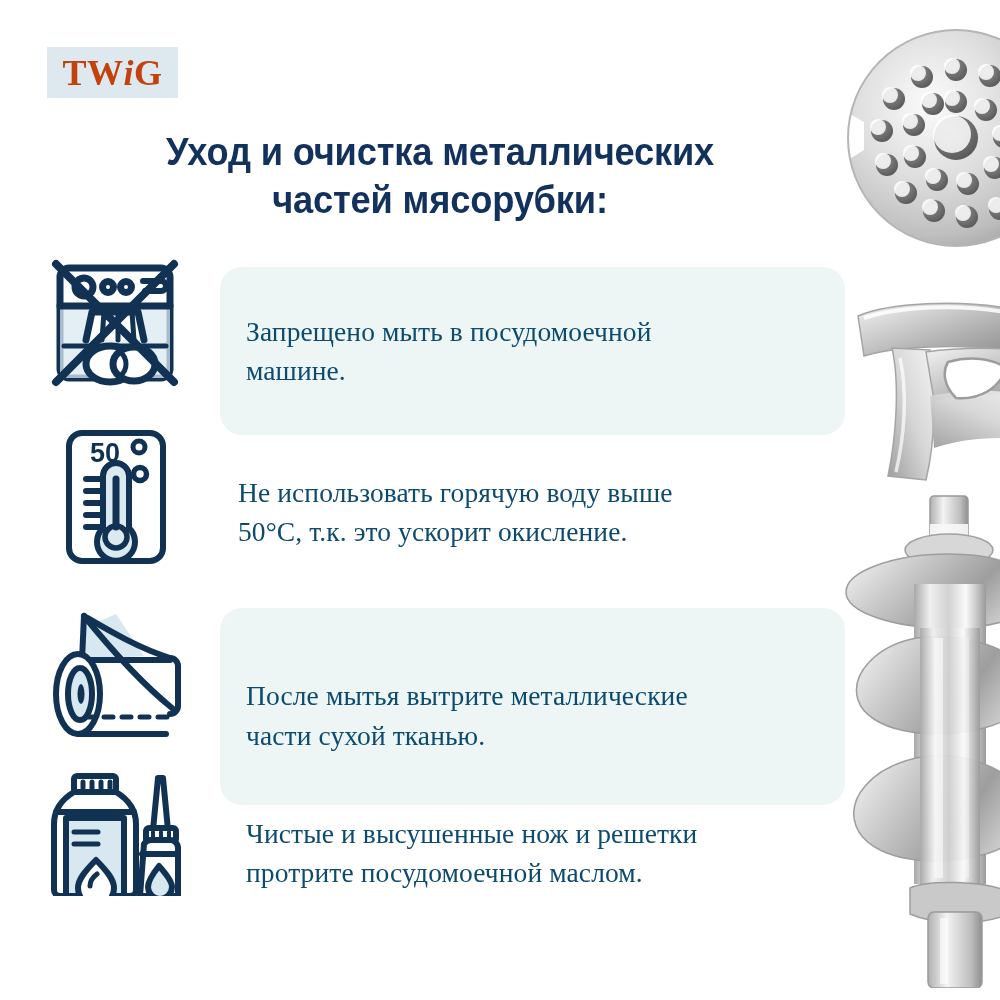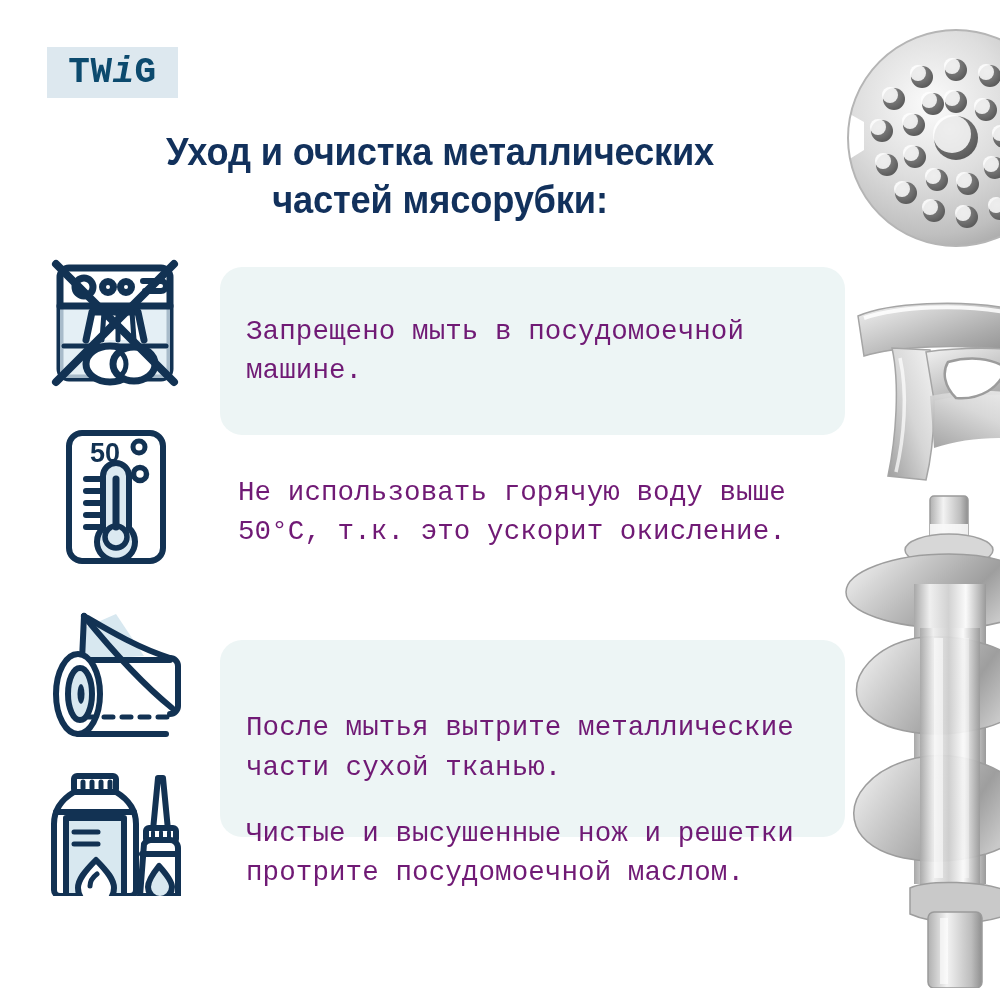--- a/index.html
+++ b/index.html
@@ -13,23 +13,23 @@
   .page{position:relative;width:1000px;height:1000px;overflow:hidden;}
 
   
   .logo{
     position:absolute;left:47px;top:47px;
     width:131px;height:51px;
     background:#dde8ef;
     display:flex;align-items:center;justify-content:center;
   }
   .logo-text{
-    font-family:Liberation Mono, monospace;
+    font-family:Liberation Serif, serif;
     font-size:36px;font-weight:700;letter-spacing:0.5px;
-    color:#0c4a6e;line-height:1;
+    color:#c2410c;line-height:1;
   }
   .logo-text i{font-style:italic;font-weight:700;}
 
   
   .title{
     position:absolute;left:60px;top:128px;width:760px;
     text-align:center;
     color:#12315c;
     font-family:"Liberation Sans", sans-serif;
     font-weight:700;
@@ -47,37 +47,37 @@
     position:absolute;
     display:flex;align-items:flex-end;justify-content:center;
   }
   .bubble{
     position:absolute;
     border-radius:22px;
     display:flex;align-items:center;
   }
   .bubble.filled{background:#edf5f5;}
   .bubble-text{
-    color:#701a75;
+    color:#0c4a6e;
     font-size:27.5px;
     line-height:1.42;
     letter-spacing:0.1px;
     white-space:pre-line;
-    font-family:Liberation Mono, monospace;
+    font-family:Liberation Serif, serif;
   }
 
   
   #item-1 .icon-wrap{left:46px;top:254px;width:138px;height:138px;}
   #item-1 .bubble{left:220px;top:267px;width:625px;height:168px;padding:0 0 0 26px;box-sizing:border-box;}
 
   #item-2 .icon-wrap{left:60px;top:427px;width:112px;height:140px;}
   #item-2 .bubble{left:212px;top:452px;width:640px;height:120px;padding:0 0 0 26px;box-sizing:border-box;}
 
   #item-3 .icon-wrap{left:48px;top:612px;width:136px;height:126px;}
-  #item-3 .bubble{left:220px;top:640px;width:625px;height:197px;padding:18px 0 0 26px;box-sizing:border-box;}
+  #item-3 .bubble{left:220px;top:608px;width:625px;height:197px;padding:18px 0 0 26px;box-sizing:border-box;}
 
   #item-4 .icon-wrap{left:50px;top:772px;width:142px;height:124px;}
   #item-4 .bubble{left:220px;top:793px;width:640px;height:120px;padding:0 0 0 26px;box-sizing:border-box;}
 
   
   .photo{position:absolute;overflow:hidden;}
   #photo-plate{left:838px;top:18px;width:230px;height:240px;}
   #photo-blade{left:830px;top:288px;width:230px;height:200px;}
   #photo-auger{left:836px;top:488px;width:200px;height:500px;}
 

